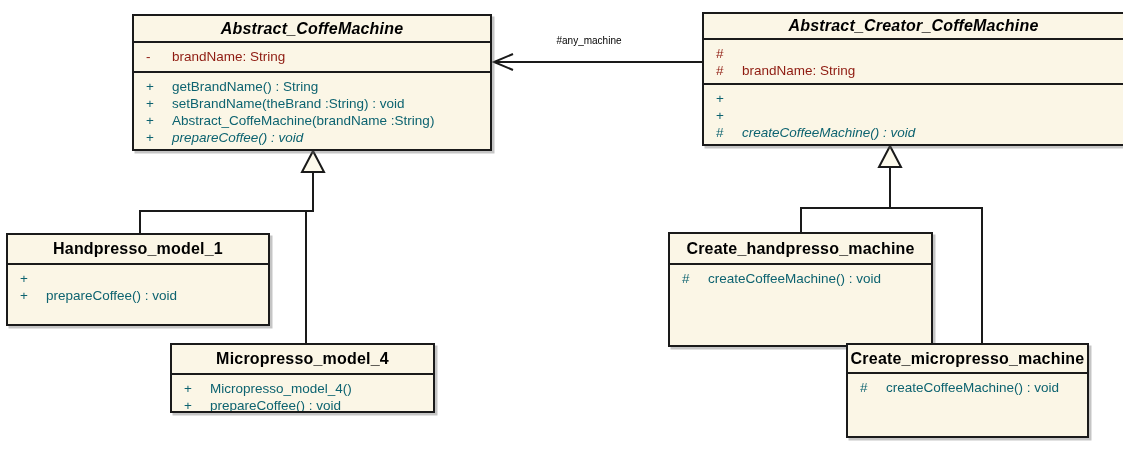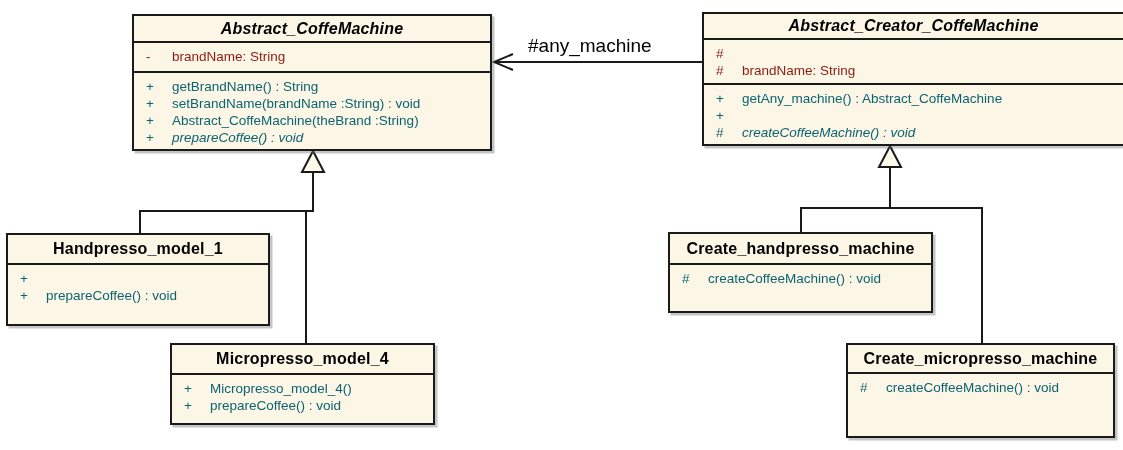--- a/index.html
+++ b/index.html
@@ -25,21 +25,21 @@
   .uml-class.abstract .title { font-style:italic; }
   .comp { padding:5px 4px 0 12px; overflow:hidden; }
   .comp.attrs { border-bottom:2px solid var(--line,#1a1a1a); color:var(--attr,#8e1a10); }
   .comp.methods { color:var(--method,#0d6370); flex:1 1 auto; }
   .member { display:flex; font-size:13.5px; line-height:17px; white-space:nowrap; }
   .member .vis { flex:0 0 26px; }
   .member.abstract-member .txt { font-style:italic; }
 
   .assoc-label {
     position:absolute; left:528px; top:35px; width:122px;
-    text-align:center; font-size:19px; color:#000; white-space:nowrap;
+    text-align:center; font-size:10px; color:#000; white-space:nowrap;
   }
 </style>
 </head>
 <body>
 
 <div class="canvas">
 
   <svg class="edges" viewBox="0 0 1123 450">
 
     <g>
@@ -74,25 +74,25 @@
         <span class="txt">brandName: String</span>
       </div>
     </div>
     <div class="comp methods">
       <div class="member">
         <span class="vis">+</span>
         <span class="txt">getBrandName() : String</span>
       </div>
       <div class="member">
         <span class="vis">+</span>
-        <span class="txt">setBrandName(brandName :String) : void</span>
+        <span class="txt">setBrandName(theBrand :String) : void</span>
       </div>
       <div class="member">
         <span class="vis">+</span>
-        <span class="txt">Abstract_CoffeMachine(theBrand :String)</span>
+        <span class="txt">Abstract_CoffeMachine(brandName :String)</span>
       </div>
       <div class="member abstract-member">
         <span class="vis">+</span>
         <span class="txt">prepareCoffee() : void</span>
       </div>
     </div>
   </div>
 
   <div class="uml-class abstract" style="left:702px;top:12px;width:423px;height:134px">
     <div class="title" style="flex:0 0 26px">Abstract_Creator_CoffeMachine</div>
@@ -101,21 +101,20 @@
         <span class="vis">#</span>
       </div>
       <div class="member">
         <span class="vis">#</span>
         <span class="txt">brandName: String</span>
       </div>
     </div>
     <div class="comp methods">
       <div class="member">
         <span class="vis">+</span>
-        <span class="txt">getAny_machine() : Abstract_CoffeMachine</span>
       </div>
       <div class="member">
         <span class="vis">+</span>
       </div>
       <div class="member abstract-member">
         <span class="vis">#</span>
         <span class="txt">createCoffeeMachine() : void</span>
       </div>
     </div>
   </div>
@@ -126,45 +125,45 @@
       <div class="member">
         <span class="vis">+</span>
       </div>
       <div class="member">
         <span class="vis">+</span>
         <span class="txt">prepareCoffee() : void</span>
       </div>
     </div>
   </div>
 
-  <div class="uml-class" style="left:170px;top:343px;width:265px;height:82px">
+  <div class="uml-class" style="left:170px;top:343px;width:265px;height:70px">
     <div class="title" style="flex:0 0 30px">Micropresso_model_4</div>
     <div class="comp methods">
       <div class="member">
         <span class="vis">+</span>
         <span class="txt">Micropresso_model_4()</span>
       </div>
       <div class="member">
         <span class="vis">+</span>
         <span class="txt">prepareCoffee() : void</span>
       </div>
     </div>
   </div>
 
-  <div class="uml-class" style="left:668px;top:232px;width:265px;height:81px">
+  <div class="uml-class" style="left:668px;top:232px;width:265px;height:115px">
     <div class="title" style="flex:0 0 31px">Create_handpresso_machine</div>
     <div class="comp methods">
       <div class="member">
         <span class="vis">#</span>
         <span class="txt">createCoffeeMachine() : void</span>
       </div>
     </div>
   </div>
 
-  <div class="uml-class" style="left:846px;top:343px;width:269px;height:95px">
+  <div class="uml-class" style="left:846px;top:343px;width:243px;height:95px">
     <div class="title" style="flex:0 0 29px">Create_micropresso_machine</div>
     <div class="comp methods">
       <div class="member">
         <span class="vis">#</span>
         <span class="txt">createCoffeeMachine() : void</span>
       </div>
     </div>
   </div>
 
 </div>

